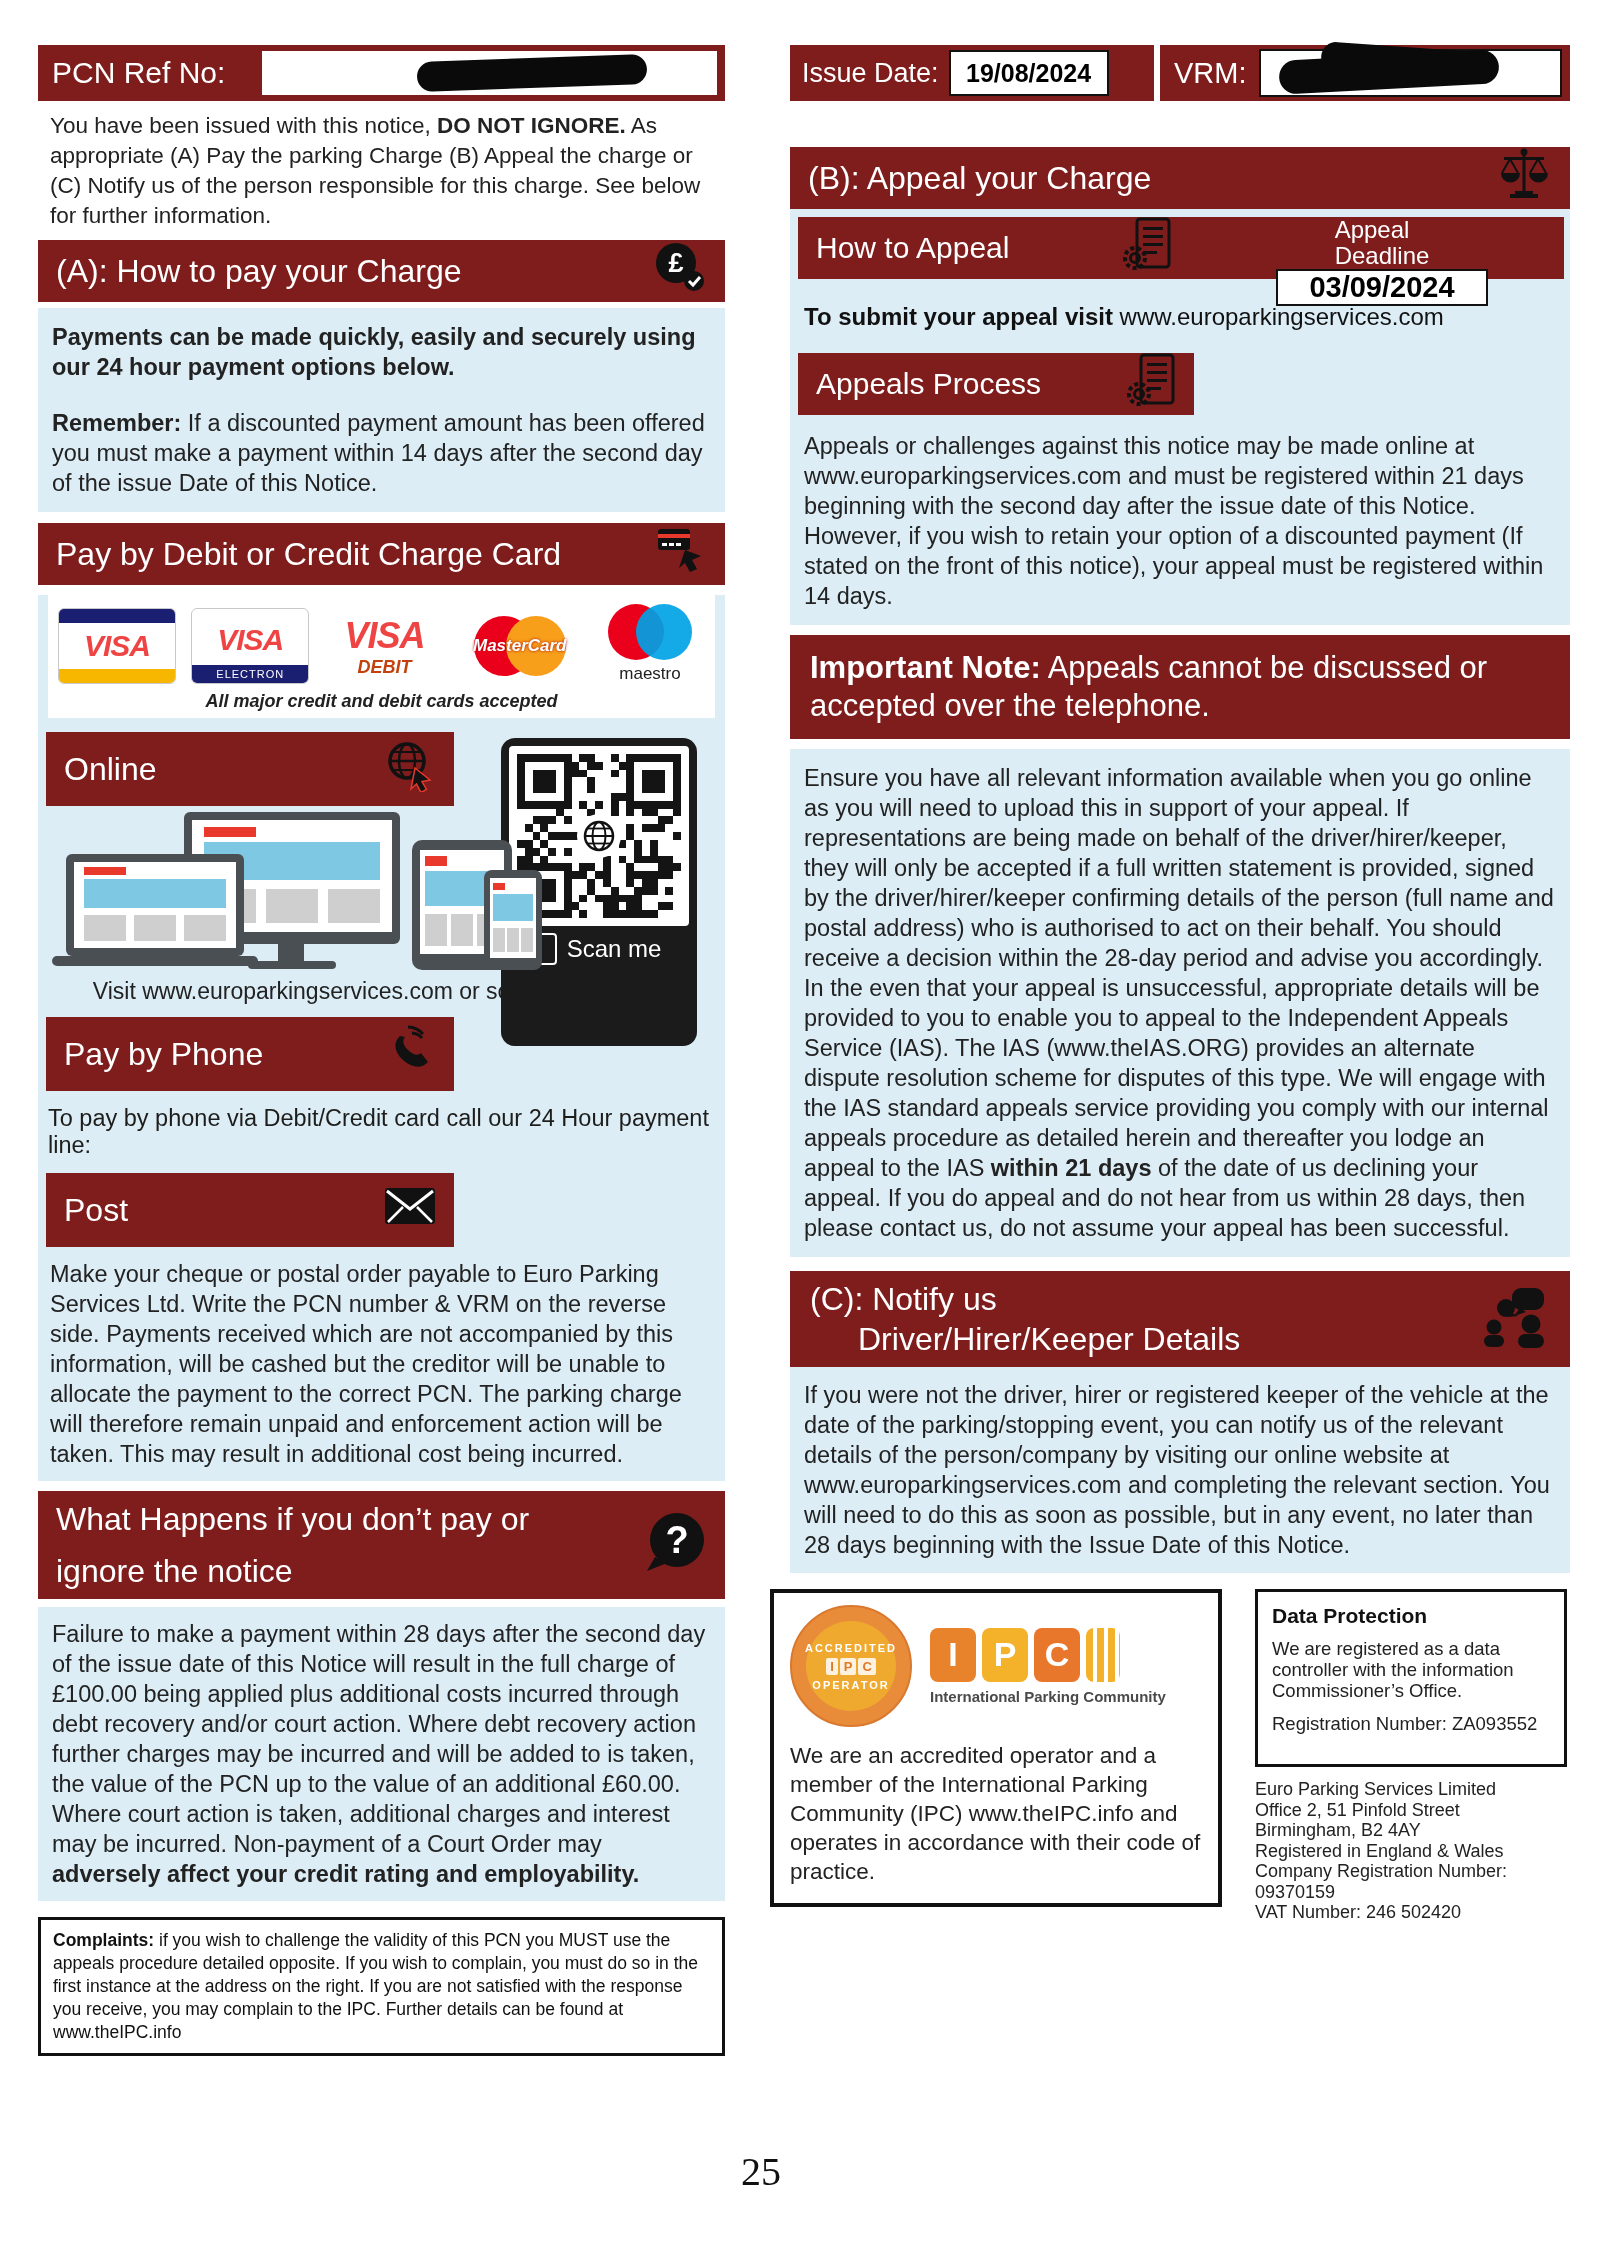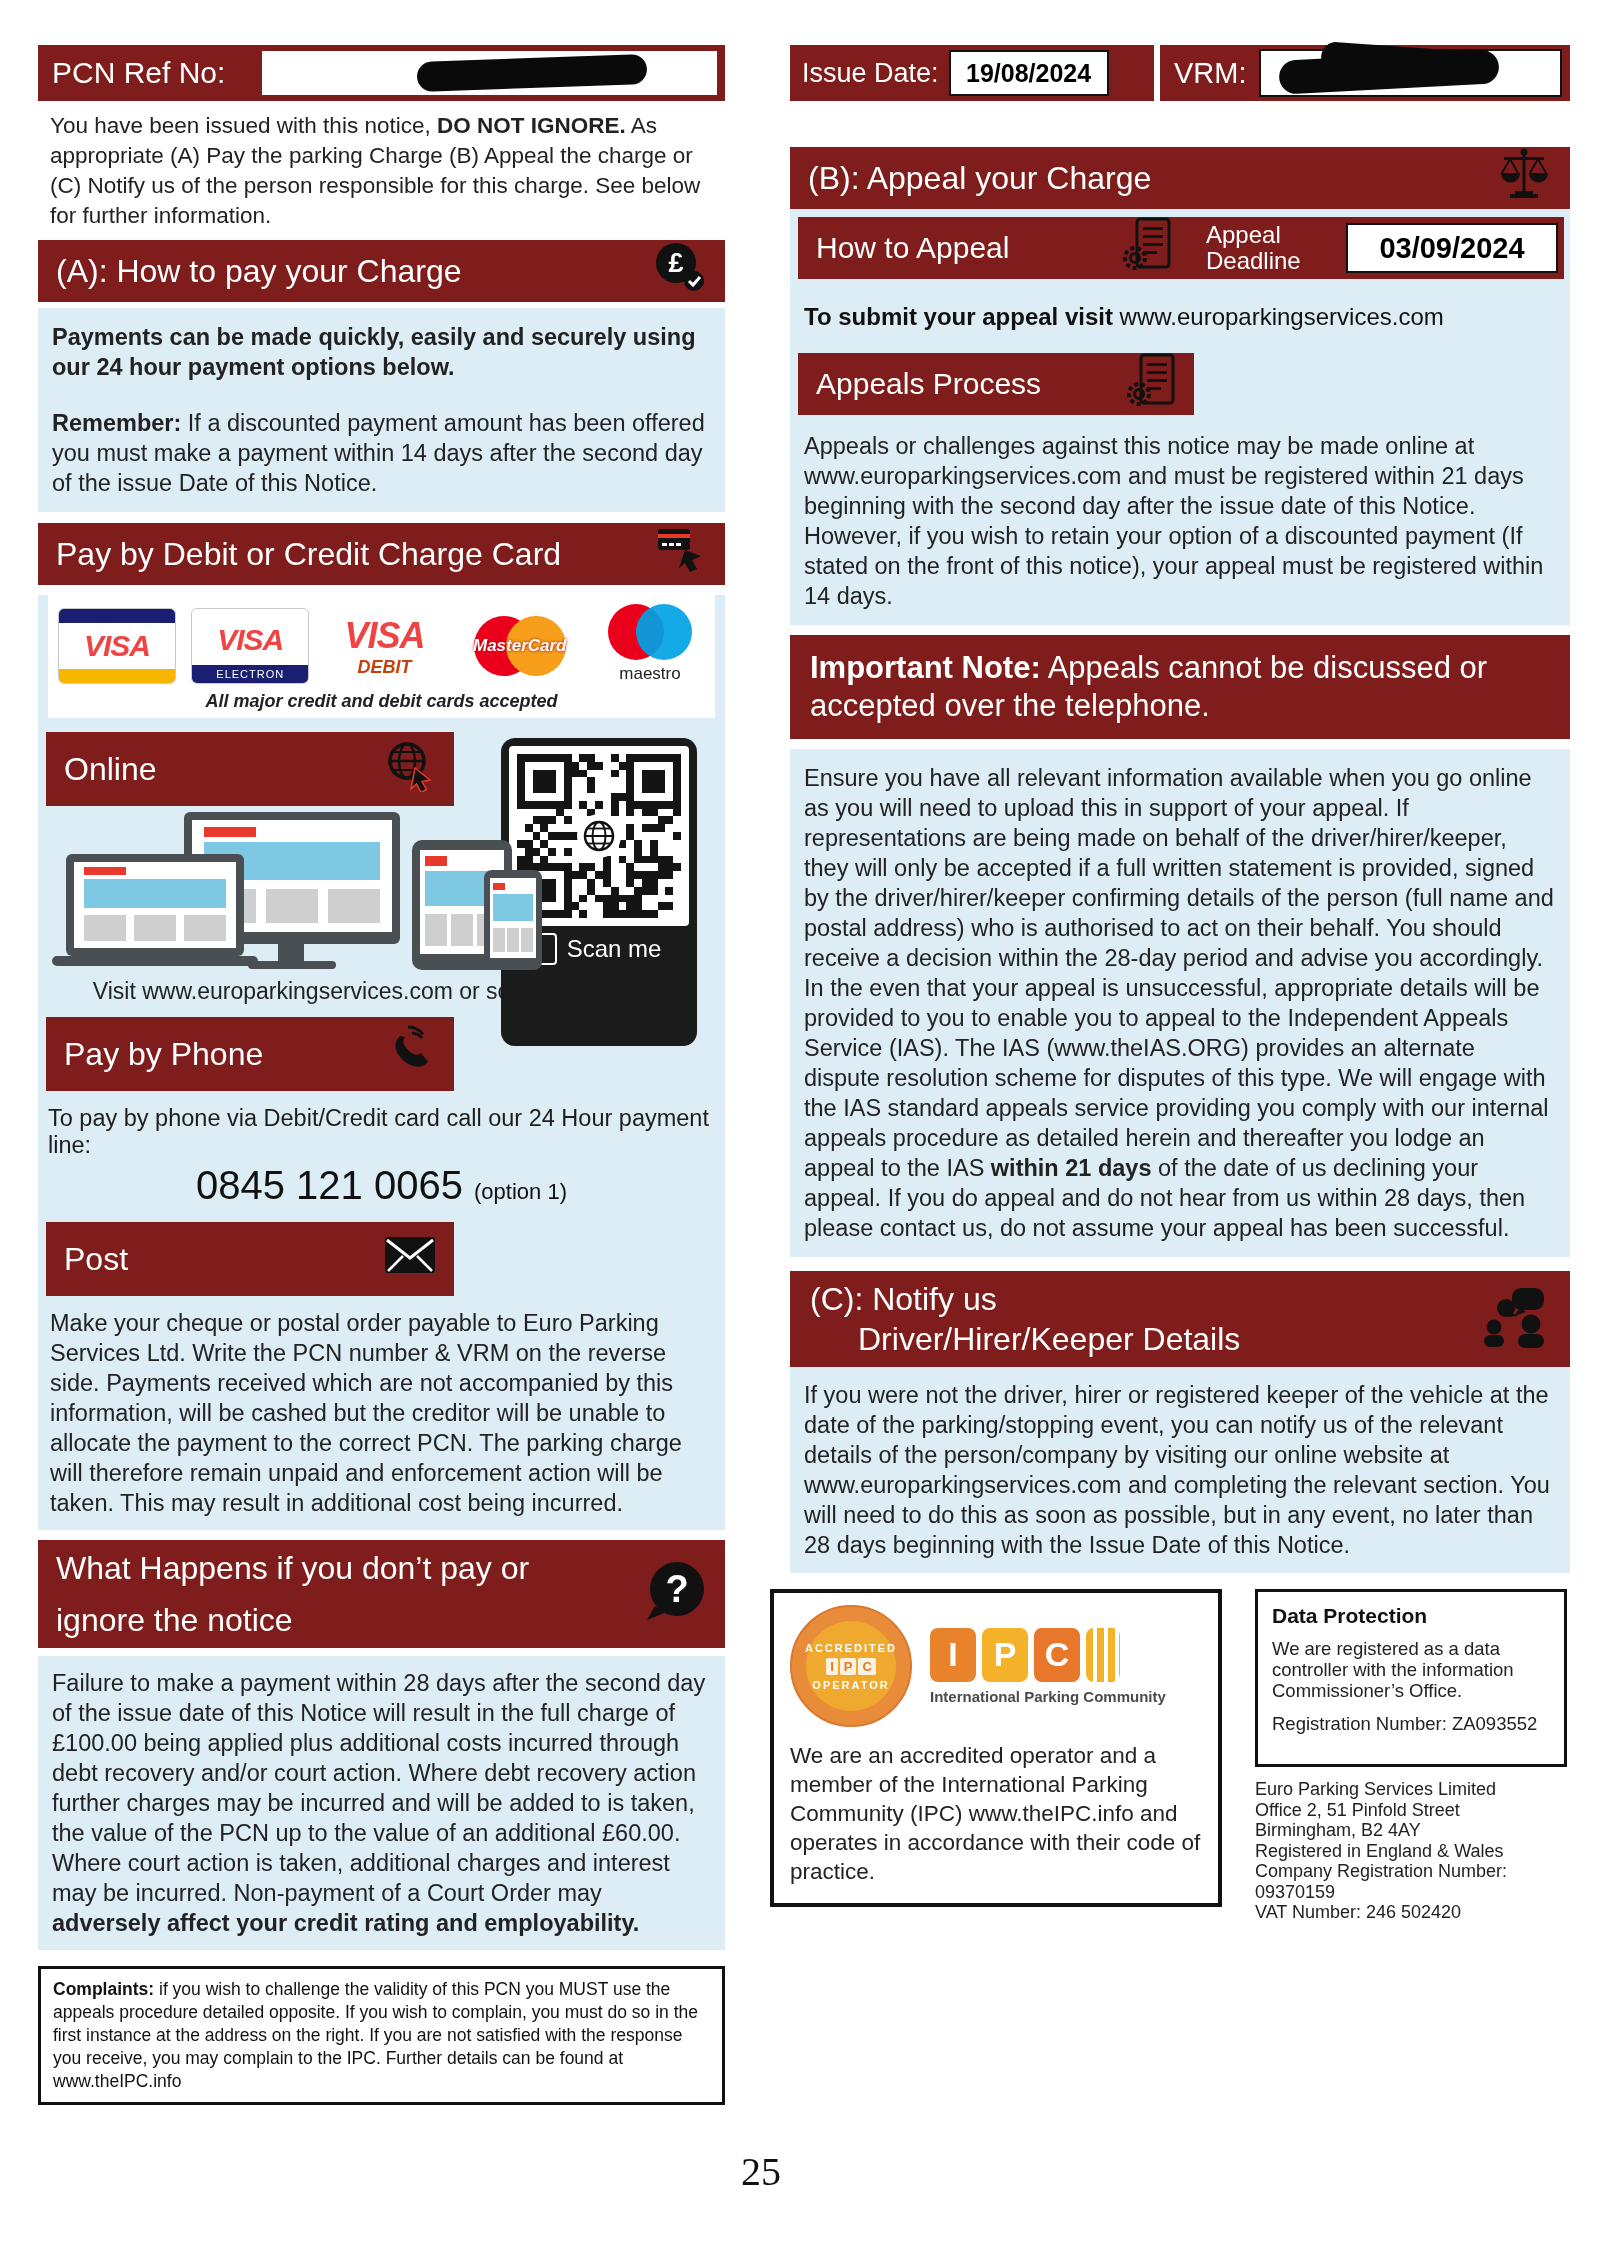--- a/index.html
+++ b/index.html
@@ -70,21 +70,21 @@
   .pay-number{text-align:center;font-size:40px;color:#111;margin-top:4px;}
   .pay-number .opt{font-size:22px;}
   
   .wh-hdr{height:108px;padding:0 14px 0 18px;display:flex;align-items:center;justify-content:space-between;}
   .wh-hdr .t{font-size:32px;line-height:52px;}
   
   .complaints{border:3px solid #111;background:#fff;padding:9px 12px;font-size:17.5px;line-height:23px;color:#111;}
   
   .how-row{display:flex;justify-content:space-between;align-items:flex-start;padding:8px 6px 0 8px;}
   .how-box{width:360px;height:62px;}
-  .deadline-box{width:378px;height:62px;display:flex;align-items:center;justify-content:space-between;padding:0 6px 0 16px;box-sizing:border-box;}
+  .deadline-box{width:378px;height:62px;display:flex;align-items:center;justify-content:space-between;padding:0 6px 0 16px;box-sizing:border-box;flex-direction:column;}
   .deadline-lbl{font-size:24px;line-height:26px;}
   .deadline-val{width:208px;height:46px;font-size:29px;}
   .submit-line{font-size:24px;margin:24px 10px 0 14px;color:#111;}
   .process-box{width:360px;height:62px;margin:22px 0 0 8px;}
   .right-para{margin:16px 14px 0 14px;}
   .important{min-height:104px;padding:12px 20px;font-size:31px;line-height:38px;display:flex;flex-direction:column;justify-content:center;box-sizing:border-box;}
   .cn-hdr{min-height:96px;display:flex;align-items:center;justify-content:space-between;padding:6px 20px;box-sizing:border-box;}
   .cn-hdr .t{font-size:32px;line-height:40px;}
   .cn-hdr .l2{padding-left:48px;}
   
@@ -717,21 +717,20 @@
         <span class="t">Pay by Phone</span>
         <span>
           <svg width="52" height="52" viewBox="0 0 52 52">
               <path d="M16 12 C9 18 10 28 19 36 C28 44 38 45 44 38 L37 29 C34 32 29 31 24 26 C19 21 18 17 21 13 Z" fill="#111"></path>
               <path d="M28 9 a14 14 0 0 1 10 5" stroke="#111" stroke-width="3" fill="none"></path>
               <path d="M24 3 a21 21 0 0 1 15 7" stroke="#111" stroke-width="3" fill="none"></path>
             </svg>
         </span>
       </div>
       <div class="pay-line">To pay by phone via Debit/Credit card call our 24 Hour payment line:</div>
-      <div class="pay-number"><span>0845 121 0065 </span><span class="opt">(option 1)</span></div>
 
       <div class="red hdr half-hdr" style="margin-top:14px;">
         <span class="t">Post</span>
         <span>
           <svg width="52" height="38" viewBox="0 0 52 38">
               <rect x="1" y="1" width="50" height="36" rx="3" fill="#111"></rect>
               <path d="M3 4 L26 22 L49 4" stroke="#fff" stroke-width="3" fill="none"></path>
               <path d="M4 35 L19 20 M48 35 L33 20" stroke="#fff" stroke-width="2.5"></path>
             </svg>
         </span>

